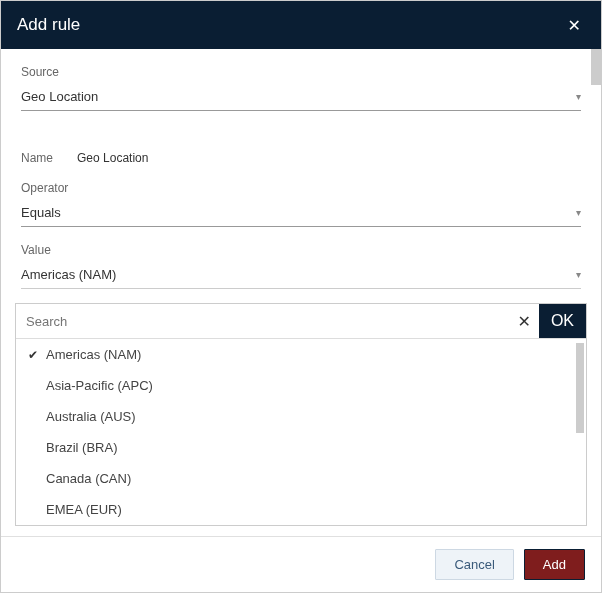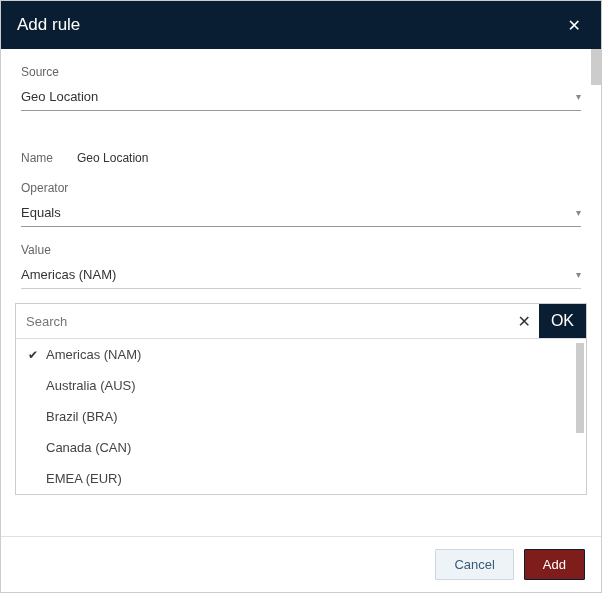--- a/index.html
+++ b/index.html
@@ -92,20 +92,24 @@
         <button class="ok-btn">OK</button>
       </div>
       <div class="options-wrap">
         <div class="options-list" id="options-list">
             <div class="option-item">
               <span class="check">✔</span>
               <span>Americas (NAM)</span>
             </div>
             <div class="option-item">
               <span class="check"></span>
+              <span>Asia-Pacific (APC)</span>
+            </div>
+            <div class="option-item">
+              <span class="check"></span>
               <span>Australia (AUS)</span>
             </div>
             <div class="option-item">
               <span class="check"></span>
               <span>Brazil (BRA)</span>
             </div>
             <div class="option-item">
               <span class="check"></span>
               <span>Canada (CAN)</span>
             </div>

